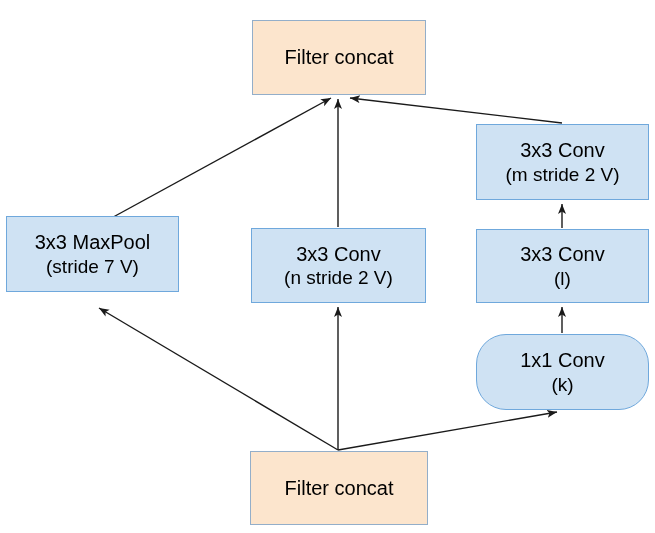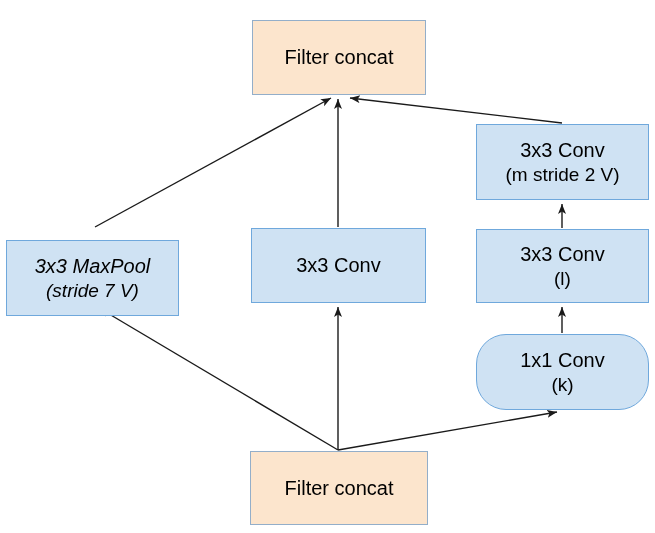--- a/index.html
+++ b/index.html
@@ -39,21 +39,21 @@
   .node.concat {
     background: var(--concat-fill, #fce5cd);
     border: 1px solid var(--concat-border, #93aec9);
     font-size: 20px;
   }
   .node.op {
     background: var(--op-fill, #cfe2f3);
     border: 1px solid var(--op-border, #6fa8dc);
   }
   .n-top-concat    { left: 252px; top: 20px;  width: 174px; height: 75px; }
-  .n-maxpool       { left: 6px;   top: 240px; width: 173px; height: 76px; font-style: italic; }
+  .n-maxpool       { left: 6px;   top: 216px; width: 173px; height: 76px; }
   .n-conv-n        { left: 251px; top: 228px; width: 175px; height: 75px; }
   .n-conv-m        { left: 476px; top: 124px; width: 173px; height: 76px; }
   .n-conv-l        { left: 476px; top: 229px; width: 173px; height: 74px; }
   .n-conv-k        { left: 476px; top: 334px; width: 173px; height: 76px; border-radius: 30px; }
   .n-bottom-concat { left: 250px; top: 451px; width: 178px; height: 74px; }
   .edge {
     stroke: var(--arrow, #1a1a1a);
     stroke-width: 1.4;
     fill: none;
   }
@@ -83,20 +83,21 @@
     <span class="line1">Filter concat</span>
   </div>
 
   <div class="node op n-maxpool">
     <span class="line1">3x3 MaxPool</span>
     <span class="line2">(stride 7 V)</span>
   </div>
 
   <div class="node op n-conv-n">
     <span class="line1">3x3 Conv</span>
+    <span class="line2">(n stride 2 V)</span>
   </div>
 
   <div class="node op n-conv-m">
     <span class="line1">3x3 Conv</span>
     <span class="line2">(m stride 2 V)</span>
   </div>
 
   <div class="node op n-conv-l">
     <span class="line1">3x3 Conv</span>
     <span class="line2">(l)</span>

